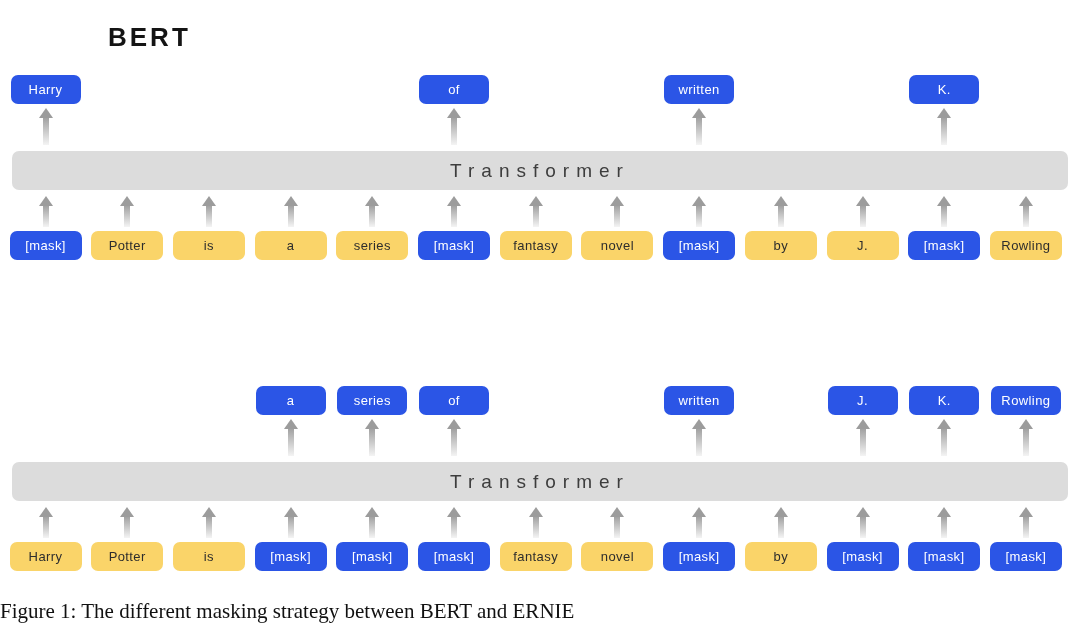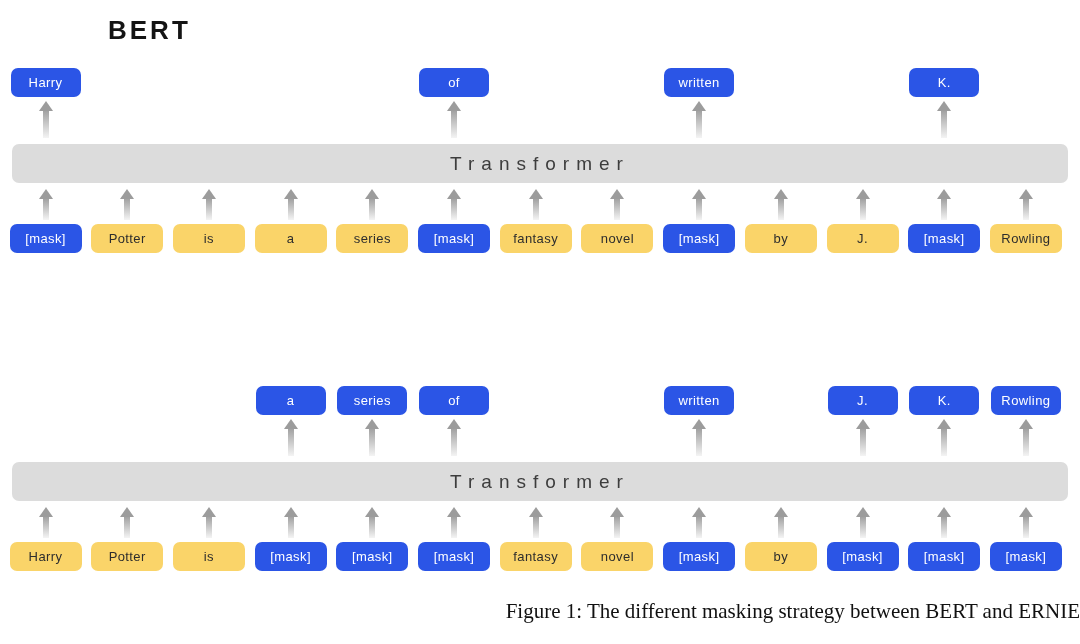--- a/index.html
+++ b/index.html
@@ -42,31 +42,31 @@
     border-left:7.5px solid transparent;
     border-right:7.5px solid transparent;
     border-bottom:10px solid #9c9c9c;
   }
   .arrow-stem{
     width:6px;flex:1 1 auto;
     background:linear-gradient(to bottom,#a2a2a2,#f4f4f4);
   }
   .caption{
     position:absolute;left:0;top:599px;width:1080px;
-    text-align:right;
+    text-align:left;
     font-family:"Liberation Serif", serif;
     font-size:21px;color:#111111;
   }
 </style>
 </head>
 <body>
 
 <div id="figure-root">
 
-  <div class="panel" style="top:1px">
+  <div class="panel" style="top:8px">
     <div class="panel-title">BERT</div>
     <div class="output-row">
         <div class="box masked" style="left: 10.5px; width: 70px; background: rgb(43, 85, 230);">Harry</div>
         <div class="arrow" style="top: 33px; height: 37px; left: 38px;">
           <div class="arrow-head" style="border-bottom-color: rgb(156, 156, 156);"></div>
           <div class="arrow-stem"></div>
         </div>
         <div class="box masked" style="left: 419px; width: 70px; background: rgb(43, 85, 230);">of</div>
         <div class="arrow" style="top: 33px; height: 37px; left: 446.5px;">
           <div class="arrow-head" style="border-bottom-color: rgb(156, 156, 156);"></div>

